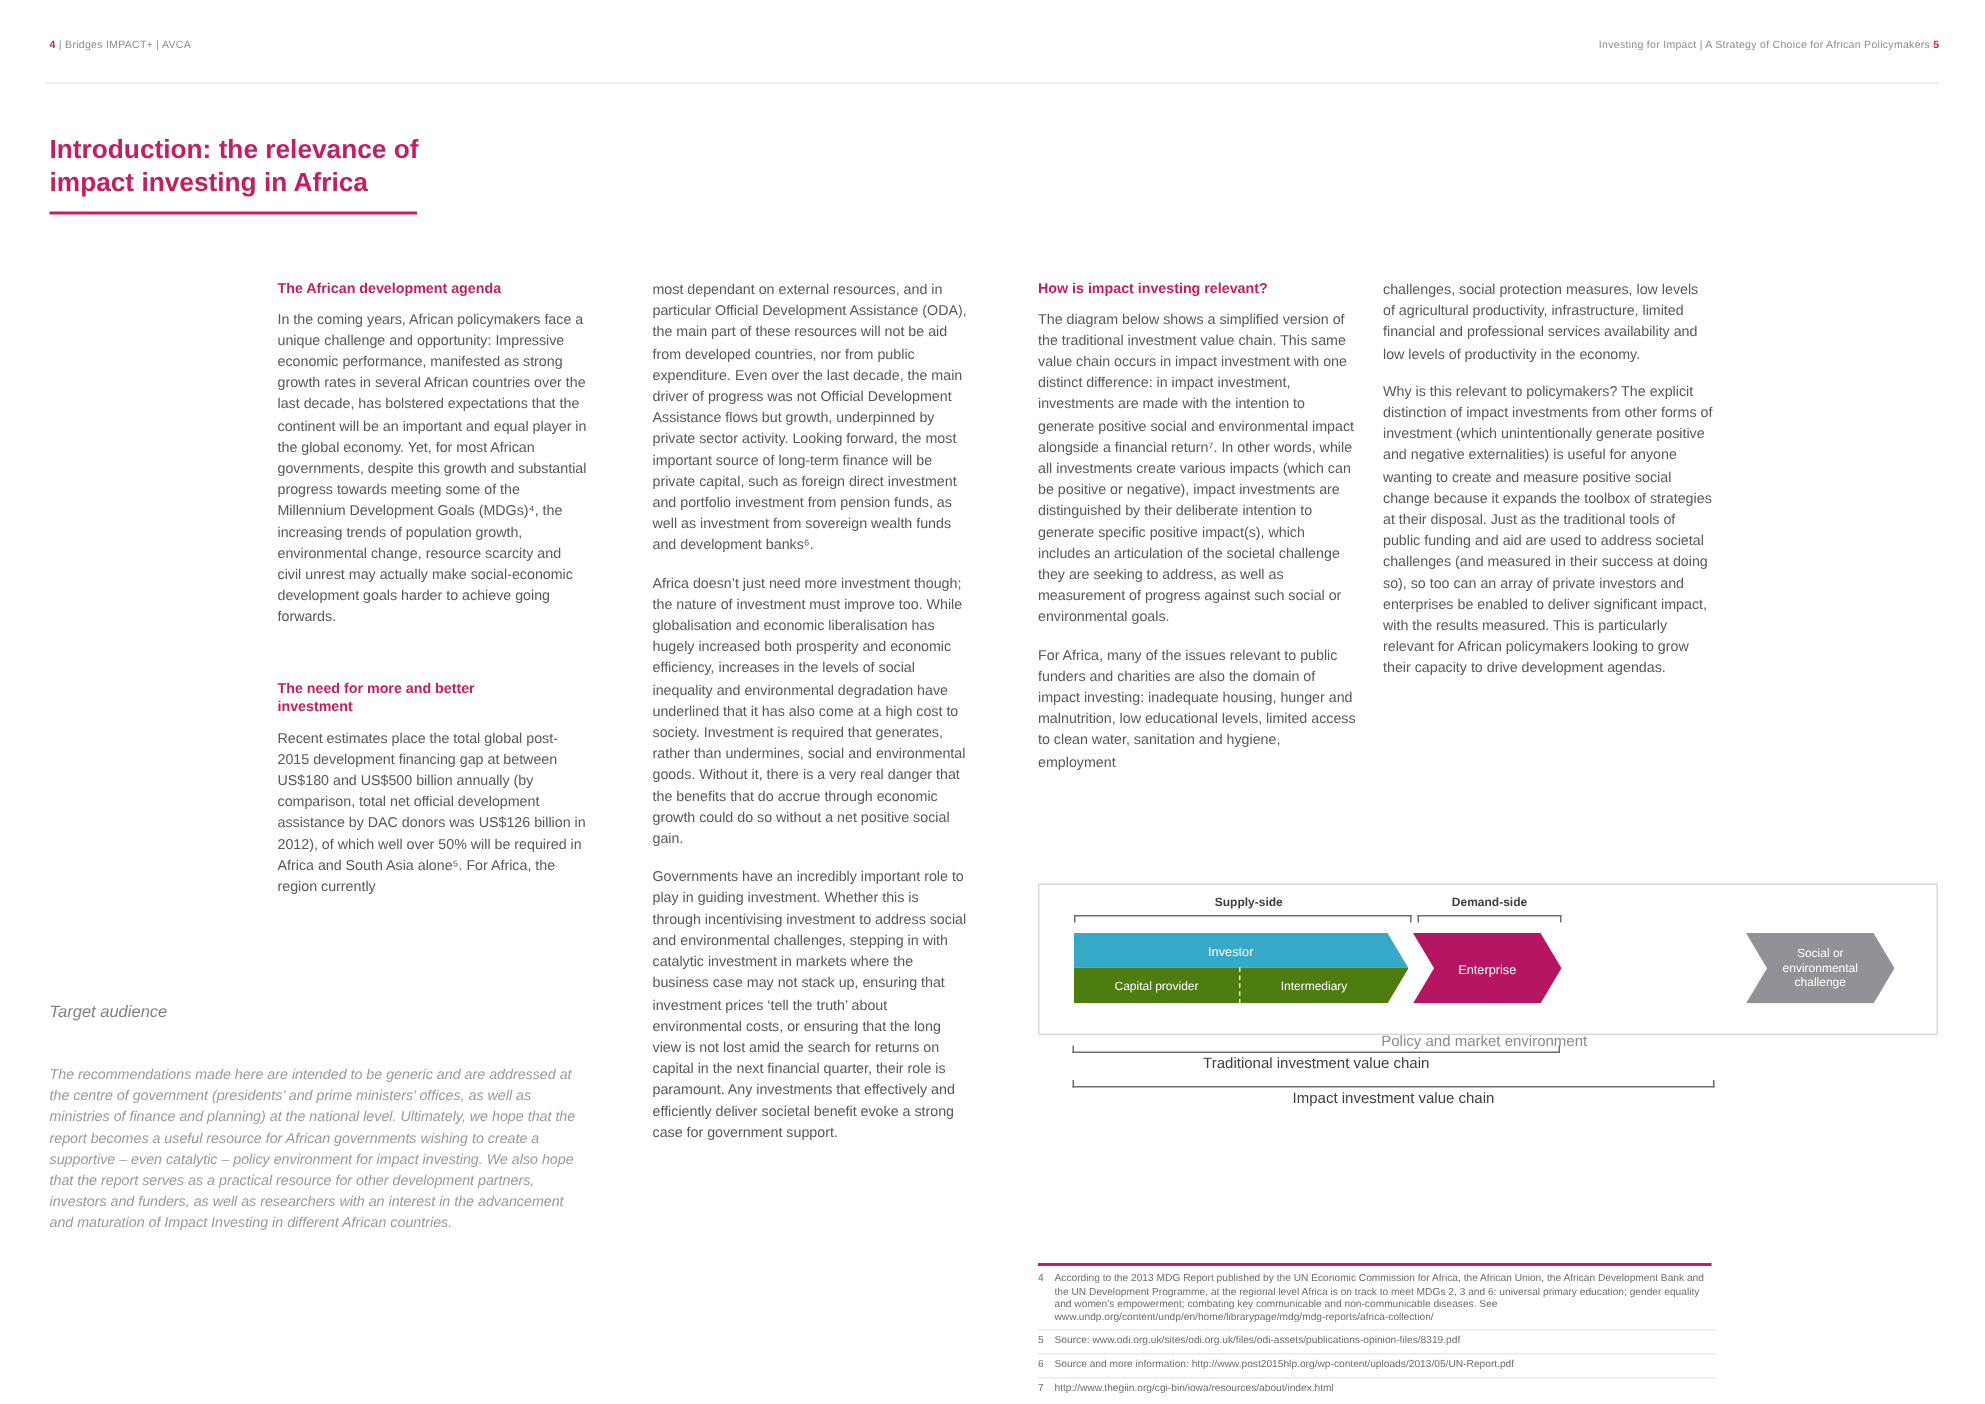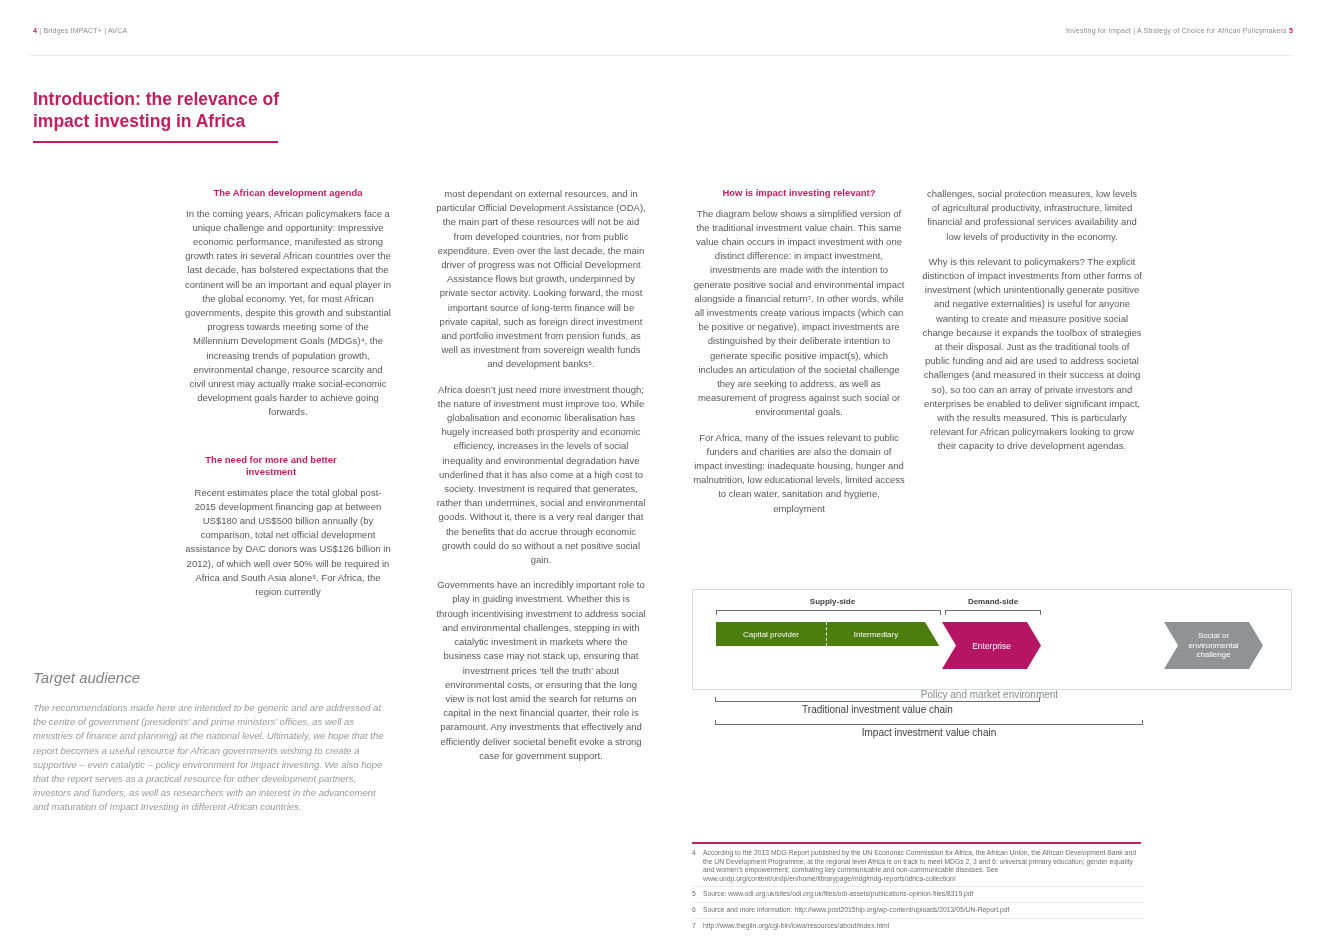--- a/index.html
+++ b/index.html
@@ -16,32 +16,32 @@
   .hdr-right { right:30px; text-align:right; }
   .pgnum { color:#c31e5f; font-weight:bold; }
   .hdr-rule { position:absolute; top:55px; left:30px; right:30px; height:1px; background:#ededee; }
 
   
   .title { position:absolute; left:33px; top:88px; width:262px;
            font-size:17.5px; line-height:22px; font-weight:bold; color:#c31e5f; }
   .title-rule { position:absolute; left:33px; top:141px; width:245px; height:2px; background:#c31e5f; }
 
   
-  .col { position:absolute; top:187px; font-size:9.5px; line-height:14.2px; color:#58595b; text-align:center; }
+  .col { position:absolute; top:187px; font-size:9.5px; line-height:14.2px; color:#58595b; text-align:left; }
   .col1 { left:185px; width:206px; }
   .col2 { left:435px; width:212px; }
   .col3 { left:692px; width:214px; }
   .col4 { left:922px; width:220px; }
   .col h3 { font-size:9.5px; line-height:12.5px; font-weight:bold; color:#c31e5f; margin-bottom:7px; }
   .col h3.mt { margin-top:34px; width:172px; }
   .col p { margin-bottom:11px; }
 
   
   .target { position:absolute; left:33px; top:669px; width:357px; font-style:italic; }
-  .target h4 { font-size:15px; font-weight:normal; color:#808285; margin-bottom:15px; }
+  .target h4 { font-size:11px; font-weight:normal; color:#808285; margin-bottom:29px; }
   .target p { font-size:9.5px; line-height:14.2px; color:#97999c; }
 
   
   .diagram { position:absolute; left:692px; top:589px; width:600px; height:101px;
              border:1px solid #d9dadb; background:#fff; }
   .bk-label { position:absolute; top:7px; font-size:8px; font-weight:bold; color:#404041; text-align:center; }
   .bk-supply { left:27px; width:225px; }
   .bk-demand { left:252px; width:96px; }
   .bracket-down { position:absolute; top:20px; height:5px;
                   border-top:1px solid #6d6e71; border-left:1px solid #6d6e71; border-right:1px solid #6d6e71; }
@@ -130,20 +130,21 @@
     <p>The recommendations made here are intended to be generic and are addressed at the centre of government (presidents’ and prime ministers’ offices, as well as ministries of finance and planning) at the national level. Ultimately, we hope that the report becomes a useful resource for African governments wishing to create a supportive – even catalytic – policy environment for impact investing. We also hope that the report serves as a practical resource for other development partners, investors and funders, as well as researchers with an interest in the advancement and maturation of Impact Investing in different African countries.</p>
   </div>
 
   <div class="diagram">
     <div class="bk-label bk-supply">Supply-side</div>
     <div class="bracket-down bkd-supply"></div>
     <div class="bk-label bk-demand">Demand-side</div>
     <div class="bracket-down bkd-demand"></div>
 
     <div class="arrow investor">
+      <div class="inv-top">Investor</div>
       <div class="inv-bottom">
         <div class="inv-cell cp">Capital provider</div>
         <div class="inv-cell im">Intermediary</div>
       </div>
     </div>
     <div class="arrow chev enterprise">Enterprise</div>
     <div class="arrow chev challenge">Social or environmental challenge</div>
 
     <div class="policy">Policy and market environment</div>
   </div>

